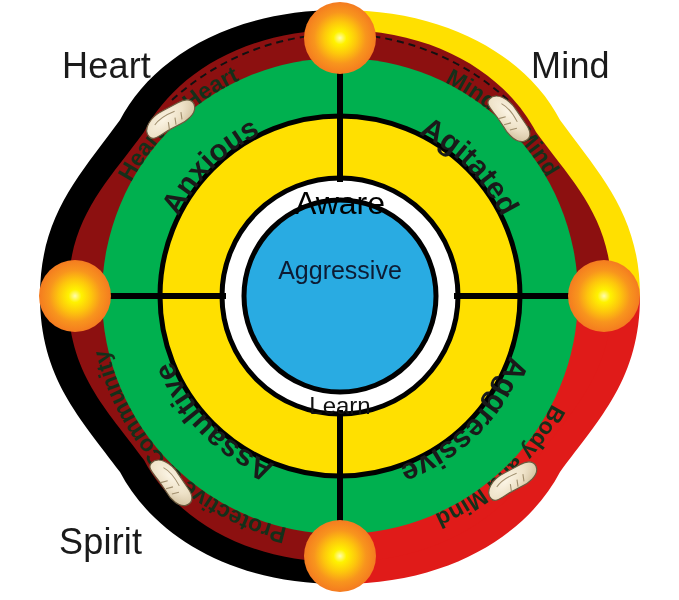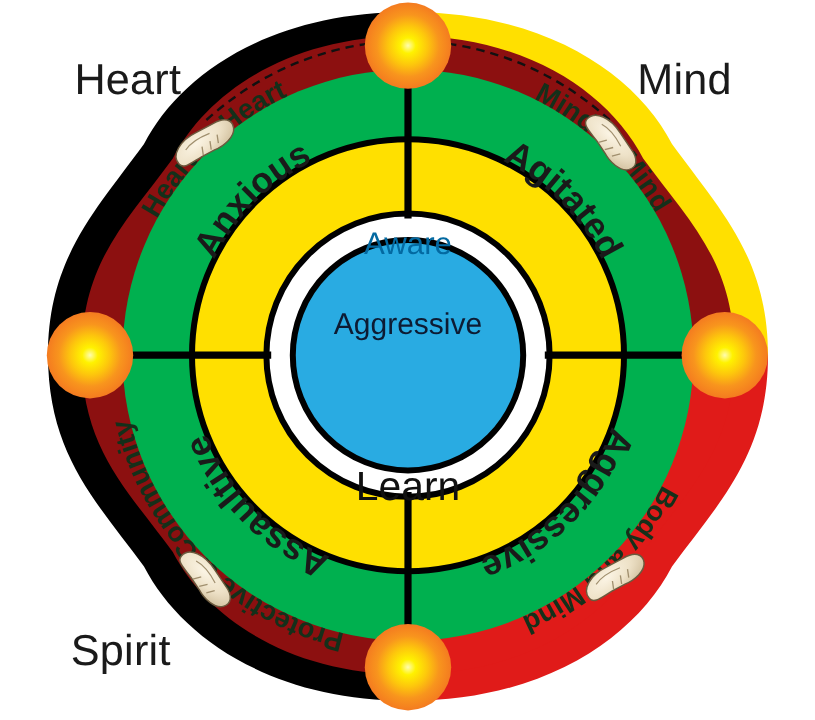--- a/index.html
+++ b/index.html
@@ -25,22 +25,22 @@
     position:absolute;
     width:190px;
     text-align:center;
     font-family:"Liberation Sans", sans-serif;
     font-size:25px;
     color:#0d1b33;
     line-height:30px;
     white-space:nowrap;
   }
   .ct-core{left:245px; top:255px;}
-  .ct-aware{left:245px; top:188px; color:#0369a1; font-size:26px;}
-  .ct-learn{left:245px; top:391px; color:#111; font-size:34px;}
+  .ct-aware{left:245px; top:188px; color:#000000; font-size:32px;}
+  .ct-learn{left:245px; top:391px; color:#111; font-size:24px;}
 </style>
 </head>
 <body>
 
 <div id="stage">
 
   <svg width="679" height="600" viewBox="0 0 679 600">
     <defs>
       <radialGradient id="sunGrad" cx="50%" cy="50%" r="50%">
         <stop offset="0%" stop-color="#FFFCB0"></stop>

